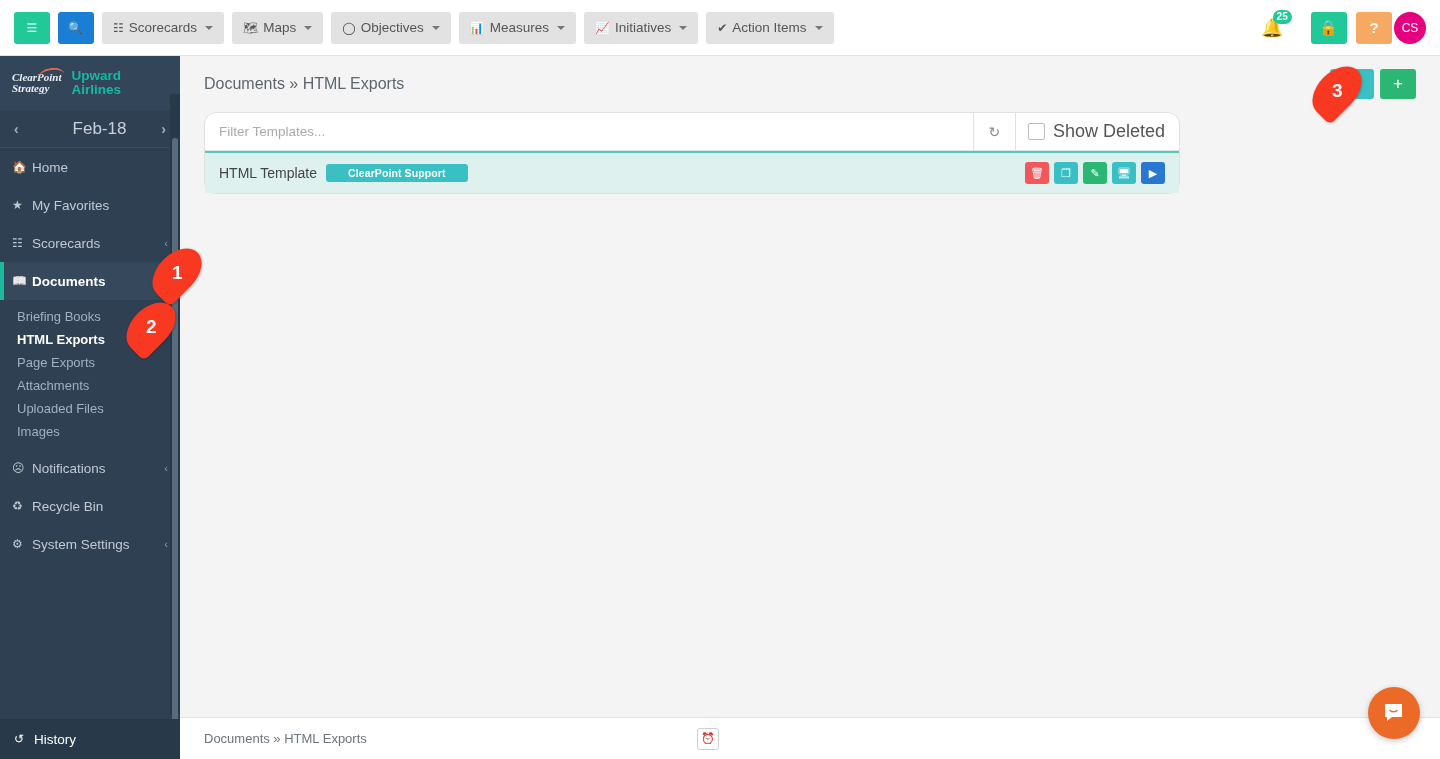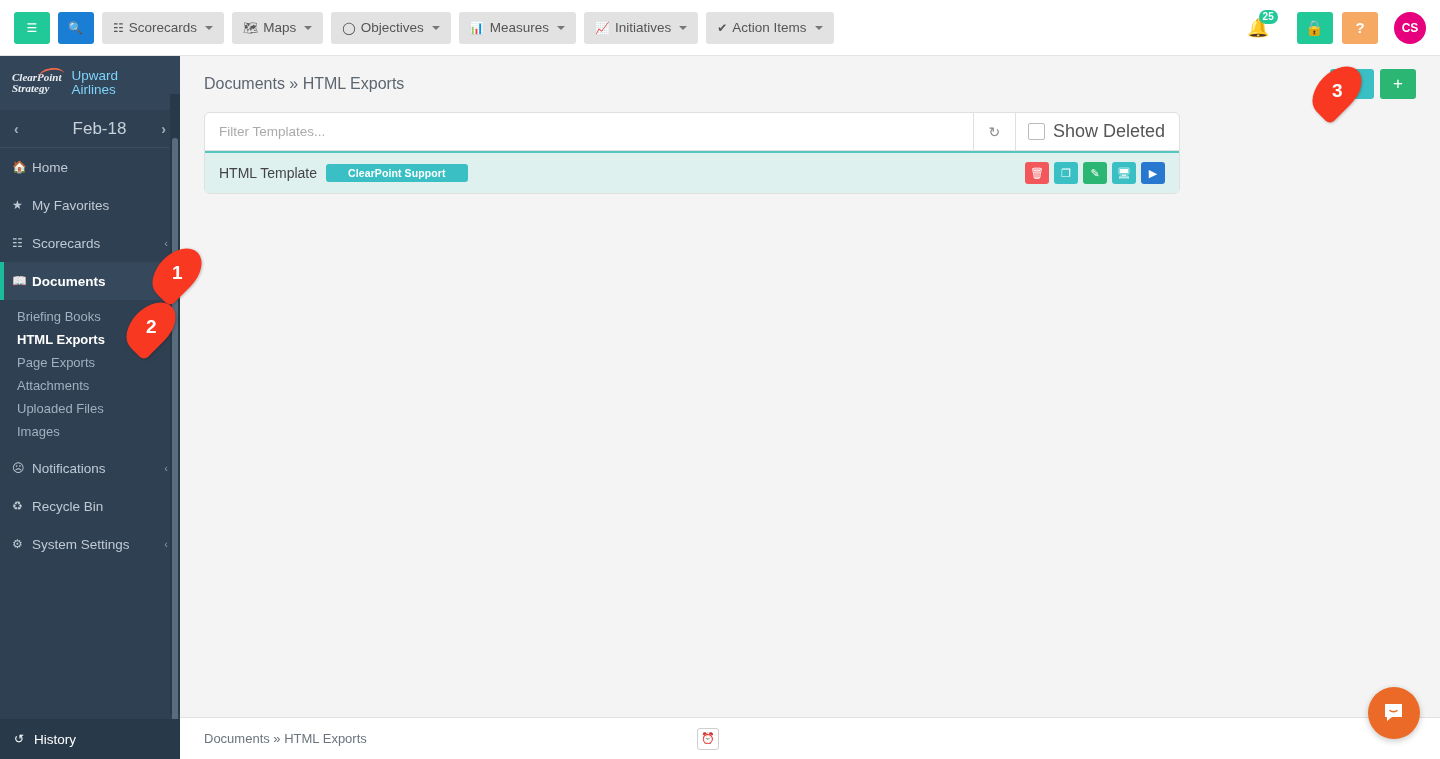--- a/index.html
+++ b/index.html
@@ -58,23 +58,23 @@
     width: 36px; height: 32px; border-radius: 3px;
     display: inline-flex; align-items: center; justify-content: center;
     margin-left: 9px; cursor: pointer; border: none;
     color: #fff; font-size: 15px; font-weight: bold;
   }
   .sq-green  { background: #20c997; }
   .sq-orange { background: #f5a963; }
   .avatar {
     width: 32px; height: 32px; border-radius: 50%;
     background: #e6007e; color: #fff;
-    font-size: 12px; font-weight: bold;
+    font-size: 12px; font-weight: normal;
     display: inline-flex; align-items: center; justify-content: center;
-    margin-left: 16px; cursor: pointer;
+    margin-left: 2px; cursor: pointer;
   }
 
   
   #sidebar {
     position: absolute; top: 56px; left: 0;
     width: 180px; height: 703px;
     background: #2f4052;
     color: #b8c3ce;
     font-size: 13.5px;
   }
@@ -90,21 +90,21 @@
     position: relative;
   }
   .logo-swoosh {
     position: absolute; right: -2px; top: -4px;
     width: 26px; height: 8px;
     border-top: 2px solid #e8664a;
     border-radius: 50%/100% 100% 0 0;
     transform: rotate(-8deg);
   }
   .brand-name {
-    color: #7dd3fc; font-weight: normal;
+    color: #14b8a6; font-weight: bold;
     font-size: 13.5px; line-height: 14px;
   }
   #period {
     height: 38px;
     display: flex; align-items: center; justify-content: space-between;
     padding: 0 14px;
     color: #c7d1da; font-size: 13px;
     border-bottom: 1px solid #3a4c60;
   }
   .per-arrow { color: #9fb0c0; font-size: 14px; cursor: pointer; font-weight: bold; }
@@ -174,21 +174,21 @@
     padding: 0 12px;
   }
   .ha-teal  { background: #3ac0c4; min-width: 44px; }
   .ha-green { background: #2bb673; min-width: 36px; font-size: 17px; }
 
   #content {
     background: #ffffff;
     margin: 0 24px;
     width: 976px;
     border: 1px solid #e0e0e0;
-    border-radius: 6px;
+    border-radius: 12px;
   }
   #filter-row {
     height: 38px; display: flex; align-items: stretch;
     border-bottom: 1px solid #e0e0e0;
   }
   #filter-input {
     flex: 1; border: none; outline: none;
     padding: 0 14px; font-size: 13.5px; color: #555;
     font-family: "Liberation Sans", sans-serif;
     background: transparent;

